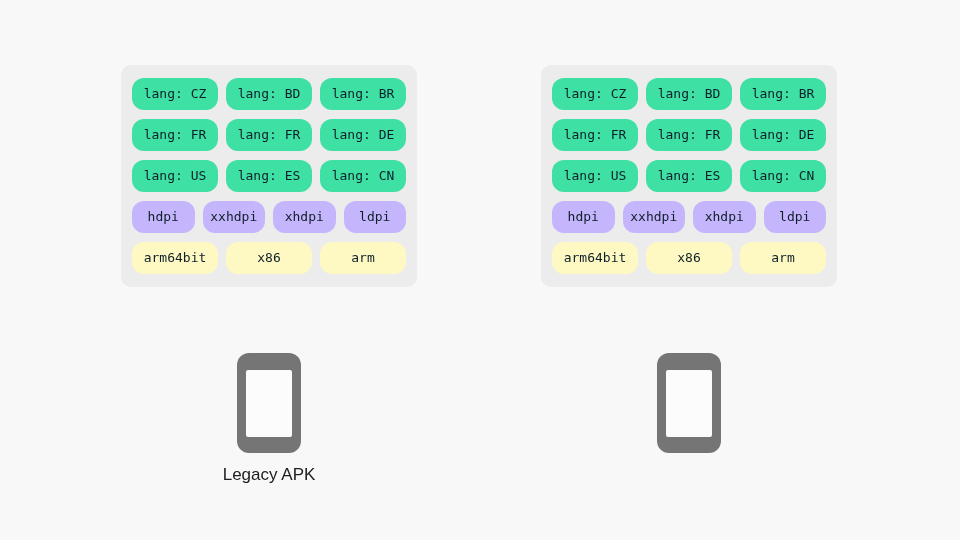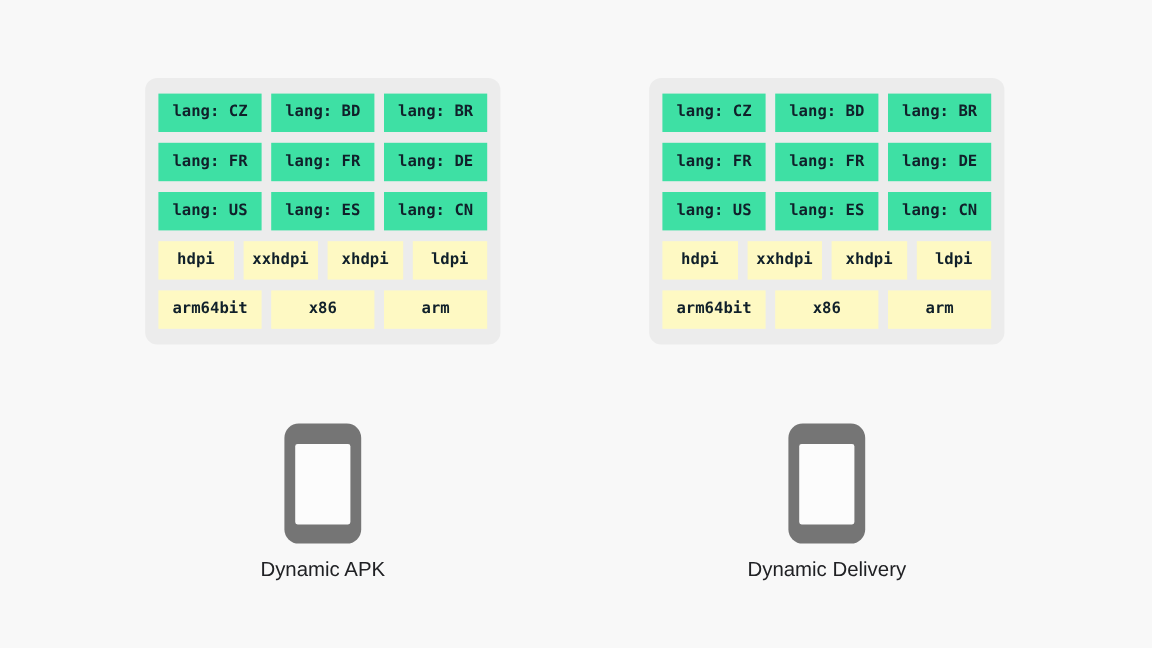--- a/index.html
+++ b/index.html
@@ -33,30 +33,30 @@
     display: flex;
     gap: 8px;
     margin-top: 9px;
   }
   .chip-row:first-child { margin-top: 0; }
   .chip {
     flex: 1;
     height: 32px;
     line-height: 32px;
     text-align: center;
-    border-radius: 0;
+    border-radius: 12px;
     font-family: "DejaVu Sans Mono", monospace;
     font-size: 13px;
-    font-weight: 700;
+    font-weight: 400;
     color: #10202a;
     white-space: nowrap;
     overflow: hidden;
   }
   .chip.lang    { background: #3ee0a4; }
-  .chip.density { background: #fef9c3; }
+  .chip.density { background: #c4b5fd; }
   .chip.abi     { background: #fef9c3; }
 
   .phone {
     width: 64px;
     height: 100px;
     margin: 66px auto 0;
     background: #757575;
     border-radius: 12px;
     padding: 17px 9px 16px;
     box-sizing: border-box;
@@ -104,21 +104,21 @@
       </div>
       <div class="chip-row">
         <div class="chip abi">arm64bit</div>
         <div class="chip abi">x86</div>
         <div class="chip abi">arm</div>
       </div>
     </div>
     <div class="phone">
       <div class="screen"></div>
     </div>
-    <div class="caption">Dynamic APK</div>
+    <div class="caption">Legacy APK</div>
   </div>
 
   <div class="column" id="col-right">
     <div class="panel">
       <div class="chip-row">
         <div class="chip lang">lang: CZ</div>
         <div class="chip lang">lang: BD</div>
         <div class="chip lang">lang: BR</div>
       </div>
       <div class="chip-row">
@@ -139,16 +139,15 @@
       </div>
       <div class="chip-row">
         <div class="chip abi">arm64bit</div>
         <div class="chip abi">x86</div>
         <div class="chip abi">arm</div>
       </div>
     </div>
     <div class="phone">
       <div class="screen"></div>
     </div>
-    <div class="caption">Dynamic Delivery</div>
   </div>
 
 </div>
 
 </body></html>

